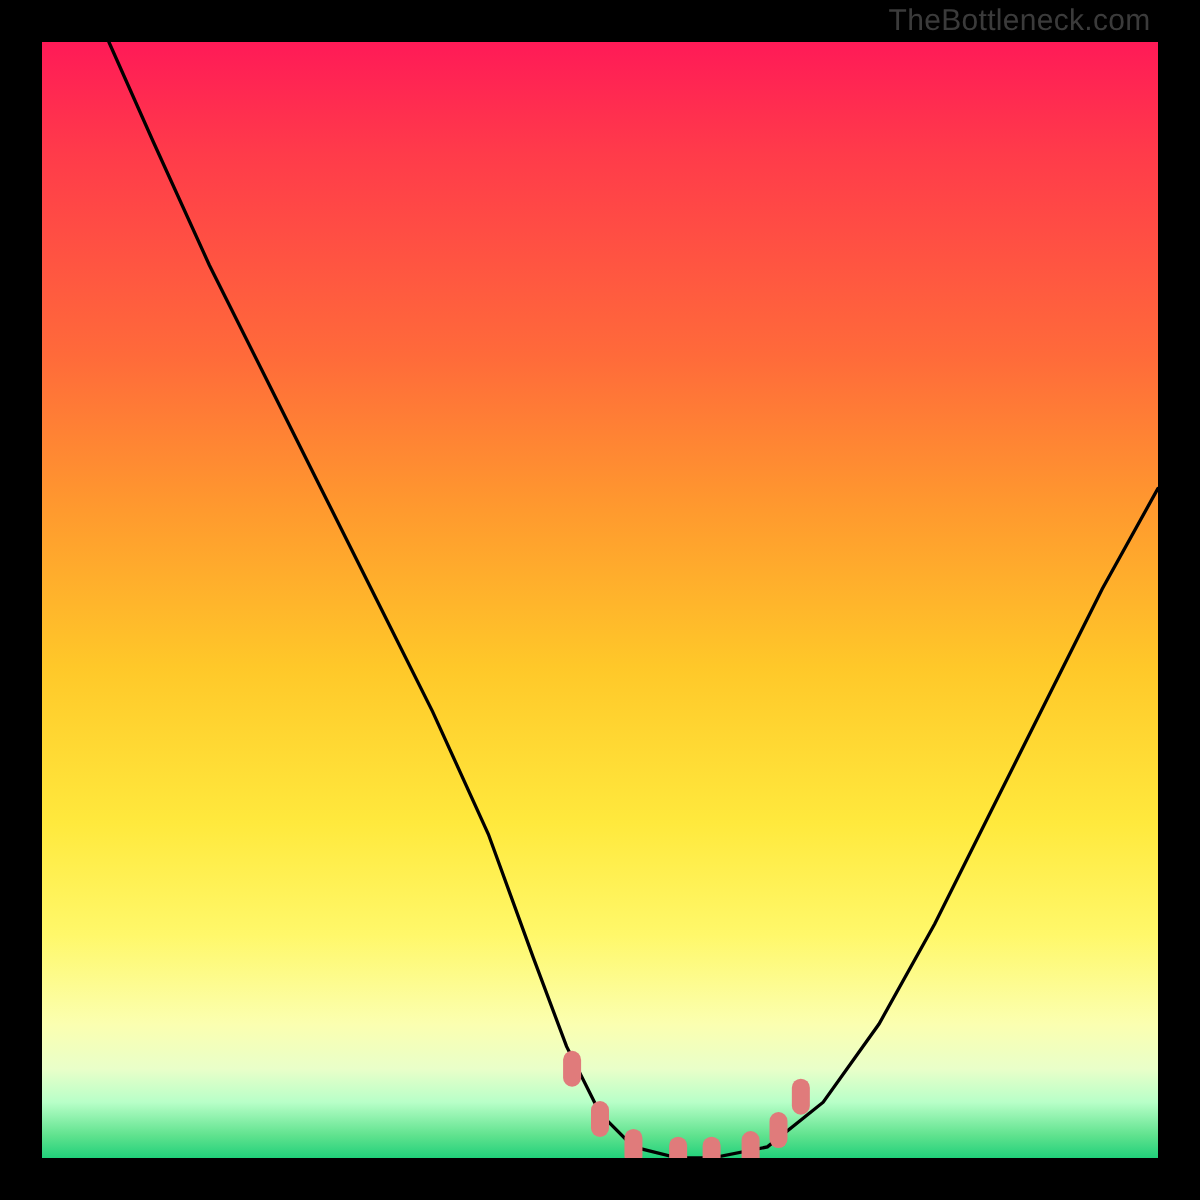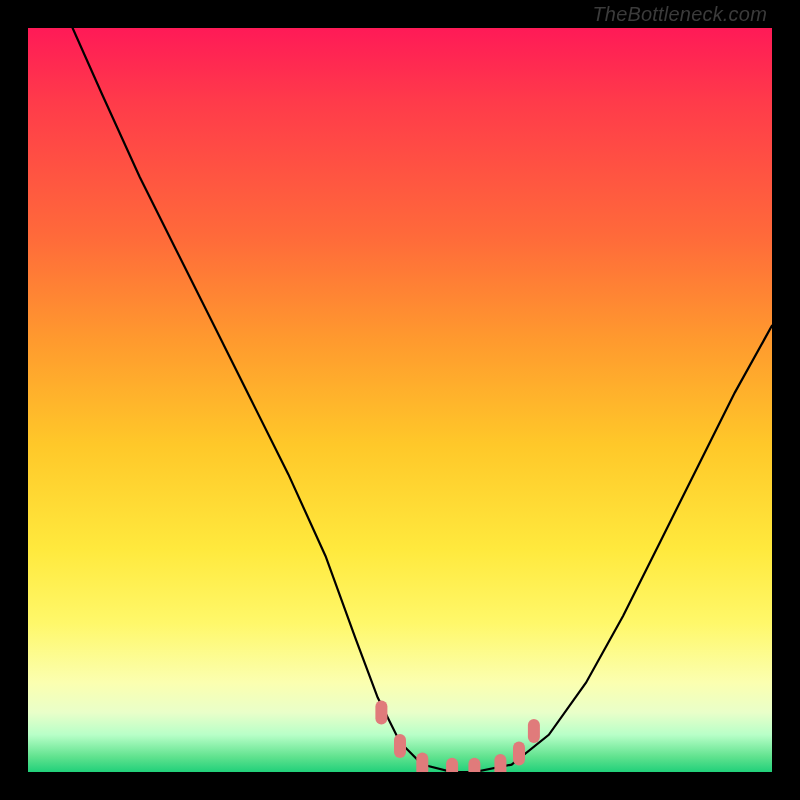--- a/index.html
+++ b/index.html
@@ -11,21 +11,20 @@
     background: #000;
     font-family: Arial, Helvetica, sans-serif;
   }
   .frame {
     position: absolute;
     left: 0;
     top: 0;
     width: 789px;
     height: 800px;
     background: #000;
-    font-style: italic;
   }
   .plot-area {
     position: absolute;
     left: 28px;
     top: 28px;
     width: 744px;
     height: 744px;
     overflow: hidden;
   }
   .gradient-bg {

